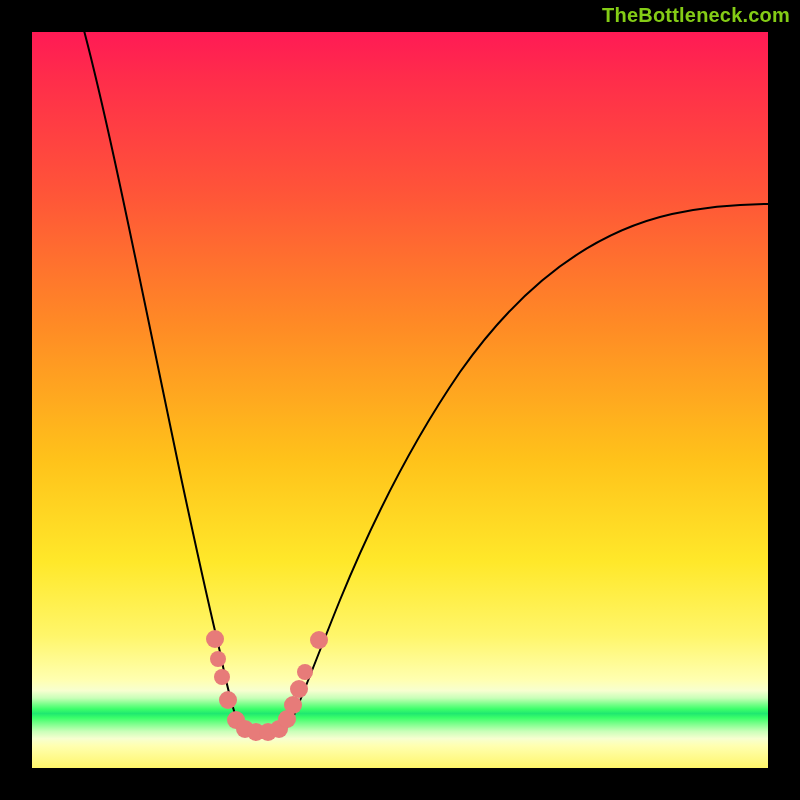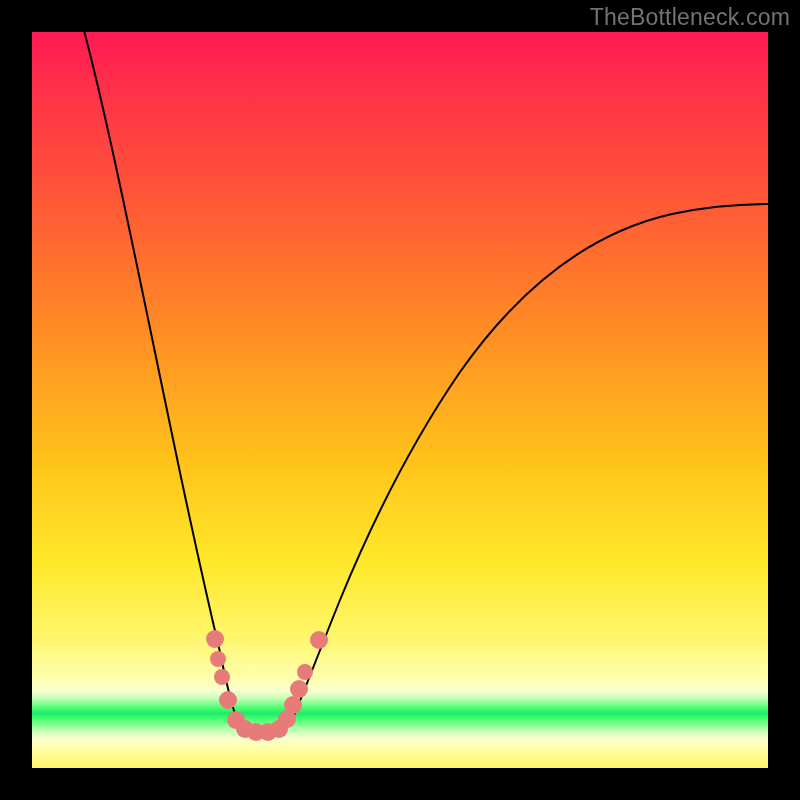--- a/index.html
+++ b/index.html
@@ -16,23 +16,23 @@
     left: 0;
     top: 0;
     width: 800px;
     height: 800px;
     background: #000;
   }
   .watermark {
     position: absolute;
     top: 4px;
     right: 10px;
-    color: #737373;
-    font-size: 23px;
-    font-weight: 400;
+    color: #84cc16;
+    font-size: 20px;
+    font-weight: 700;
     letter-spacing: 0.2px;
     z-index: 50;
   }
   .plot {
     position: absolute;
     left: 32px;
     top: 32px;
     width: 736px;
     height: 736px;
     overflow: hidden;

